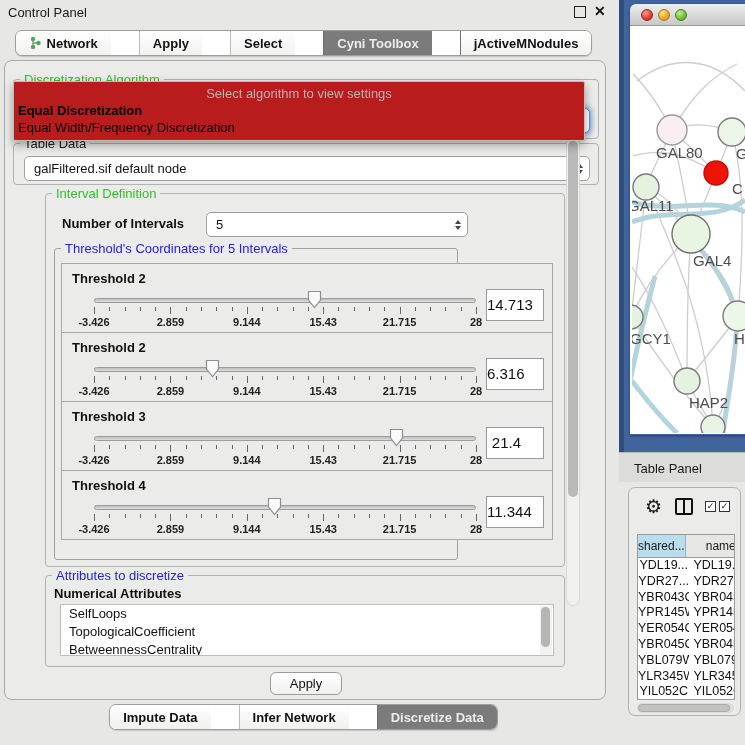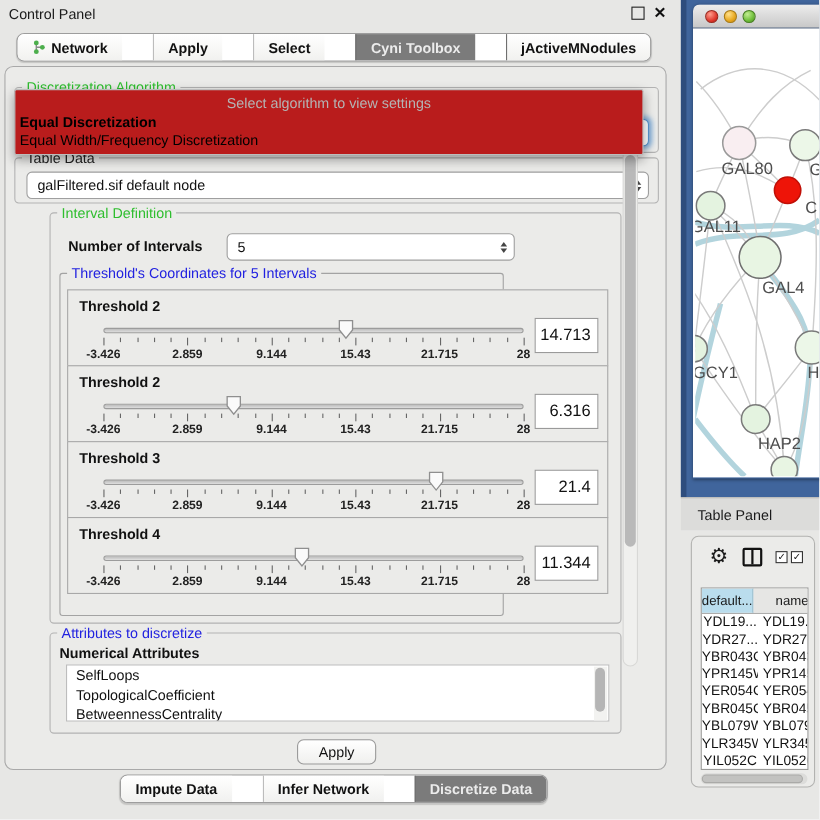--- a/index.html
+++ b/index.html
@@ -63,21 +63,21 @@
   .th-label{position:absolute;left:10px;top:7px;font-size:13px;font-weight:bold;}
   .th-row{position:absolute;left:10px;right:8px;top:24px;height:44px;display:flex;align-items:flex-start;}
   .slider{position:relative;flex:1;height:44px;margin-right:10px;margin-left:22px;}
   .track{position:absolute;left:0;right:0;top:10px;height:5px;background:linear-gradient(#bdbdbd,#dedede);border:1px solid #9c9c9c;border-radius:3px;}
   .thumb-sl{position:absolute;top:2px;width:15px;height:19px;margin-left:-7px;}
   .ticks{position:absolute;left:0;right:0;top:19px;height:8px;}
   .tick{position:absolute;top:0;width:1px;height:4px;background:#666;}
   .tick.major{height:7px;}
   .tick-labels{position:absolute;left:0;right:0;top:28px;height:13px;}
   .tick-label{position:absolute;transform:translateX(-50%);font-size:11px;font-weight:bold;color:#222;white-space:nowrap;}
-  .value-box{width:58px;height:32px;margin-top:1px;background:#fff;border:1px solid #9a9a9a;font-size:15px;text-align:right;line-height:30px;padding-right:6px;color:#111;}
+  .value-box{width:58px;height:32px;margin-top:1px;background:#fff;border:1px solid #9a9a9a;font-size:15px;text-align:right;line-height:30px;padding-right:22px;color:#111;}
 
   
   #attr-group{left:40px;top:514px;width:520px;height:92px;}
   #attr-heading{position:absolute;left:8px;top:10px;font-size:13px;font-weight:bold;}
   #attr-list{position:absolute;left:14px;top:28px;width:494px;height:52px;background:#fff;border:1px solid #bdbdbd;overflow:hidden;}
   .attr-item{height:18px;line-height:18px;padding-left:8px;font-size:13px;color:#111;}
   #attr-scroll{position:absolute;right:1px;top:1px;width:12px;height:50px;background:#f2f2f0;}
   #attr-scroll .thumb{position:absolute;left:1px;top:1px;width:9px;height:40px;background:#b5b5b5;border-radius:5px;}
 
   #apply-btn{position:absolute;left:265px;top:611px;width:72px;height:23px;background:linear-gradient(#ffffff,#f0f0ee);border:1px solid #9b9b9b;border-radius:6px;font-size:13px;text-align:center;line-height:21px;}
@@ -497,21 +497,21 @@
   </div>
   <div id="tp-window">
     <div id="tp-toolbar">
       <span id="tp-gear">⚙</span>
       <span id="tp-cols"></span>
       <span class="tp-check" id="tp-check1">✓</span>
       <span class="tp-check" id="tp-check2">✓</span>
     </div>
     <div id="tp-table">
       <div id="tp-header">
-        <div id="tp-h1">default...</div>
+        <div id="tp-h1">shared...</div>
         <div id="tp-h2">name</div>
       </div>
       <div id="tp-rows">
           <div class="tp-row">
             <div class="tp-c1">YDL19...</div>
             <div class="tp-c2">YDL19...</div>
           </div>
           <div class="tp-row">
             <div class="tp-c1">YDR27...</div>
             <div class="tp-c2">YDR27...</div>

